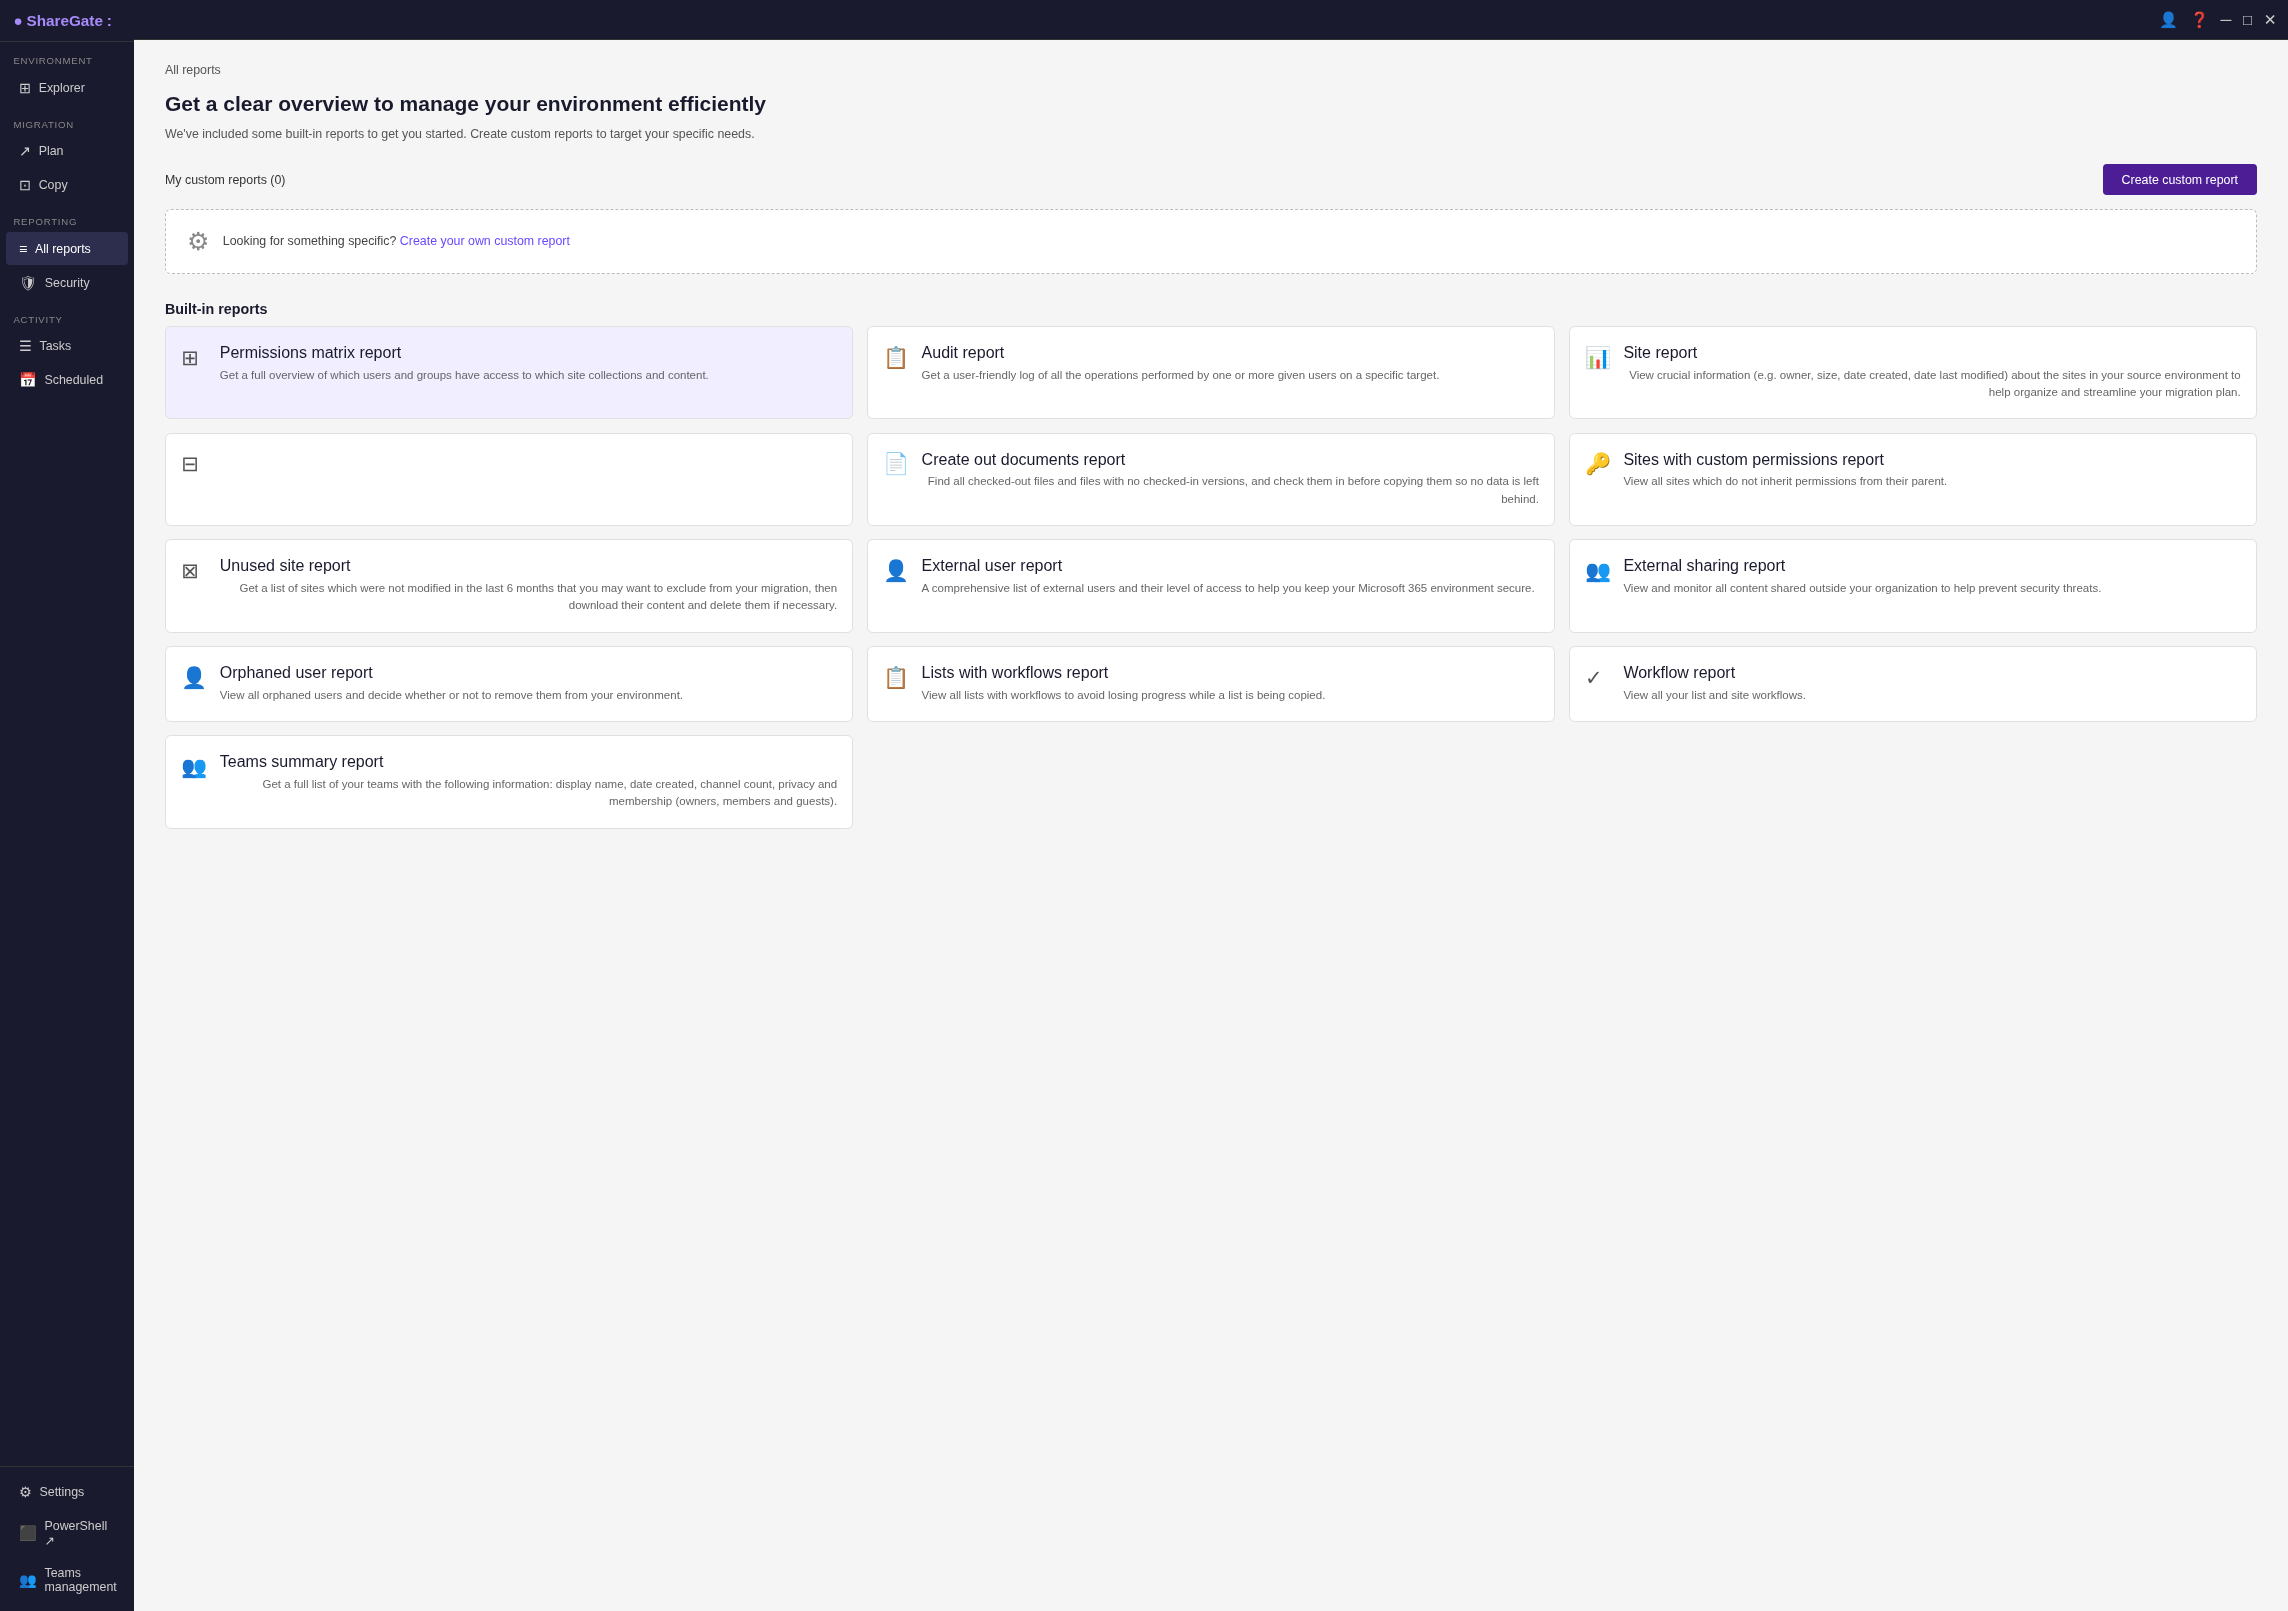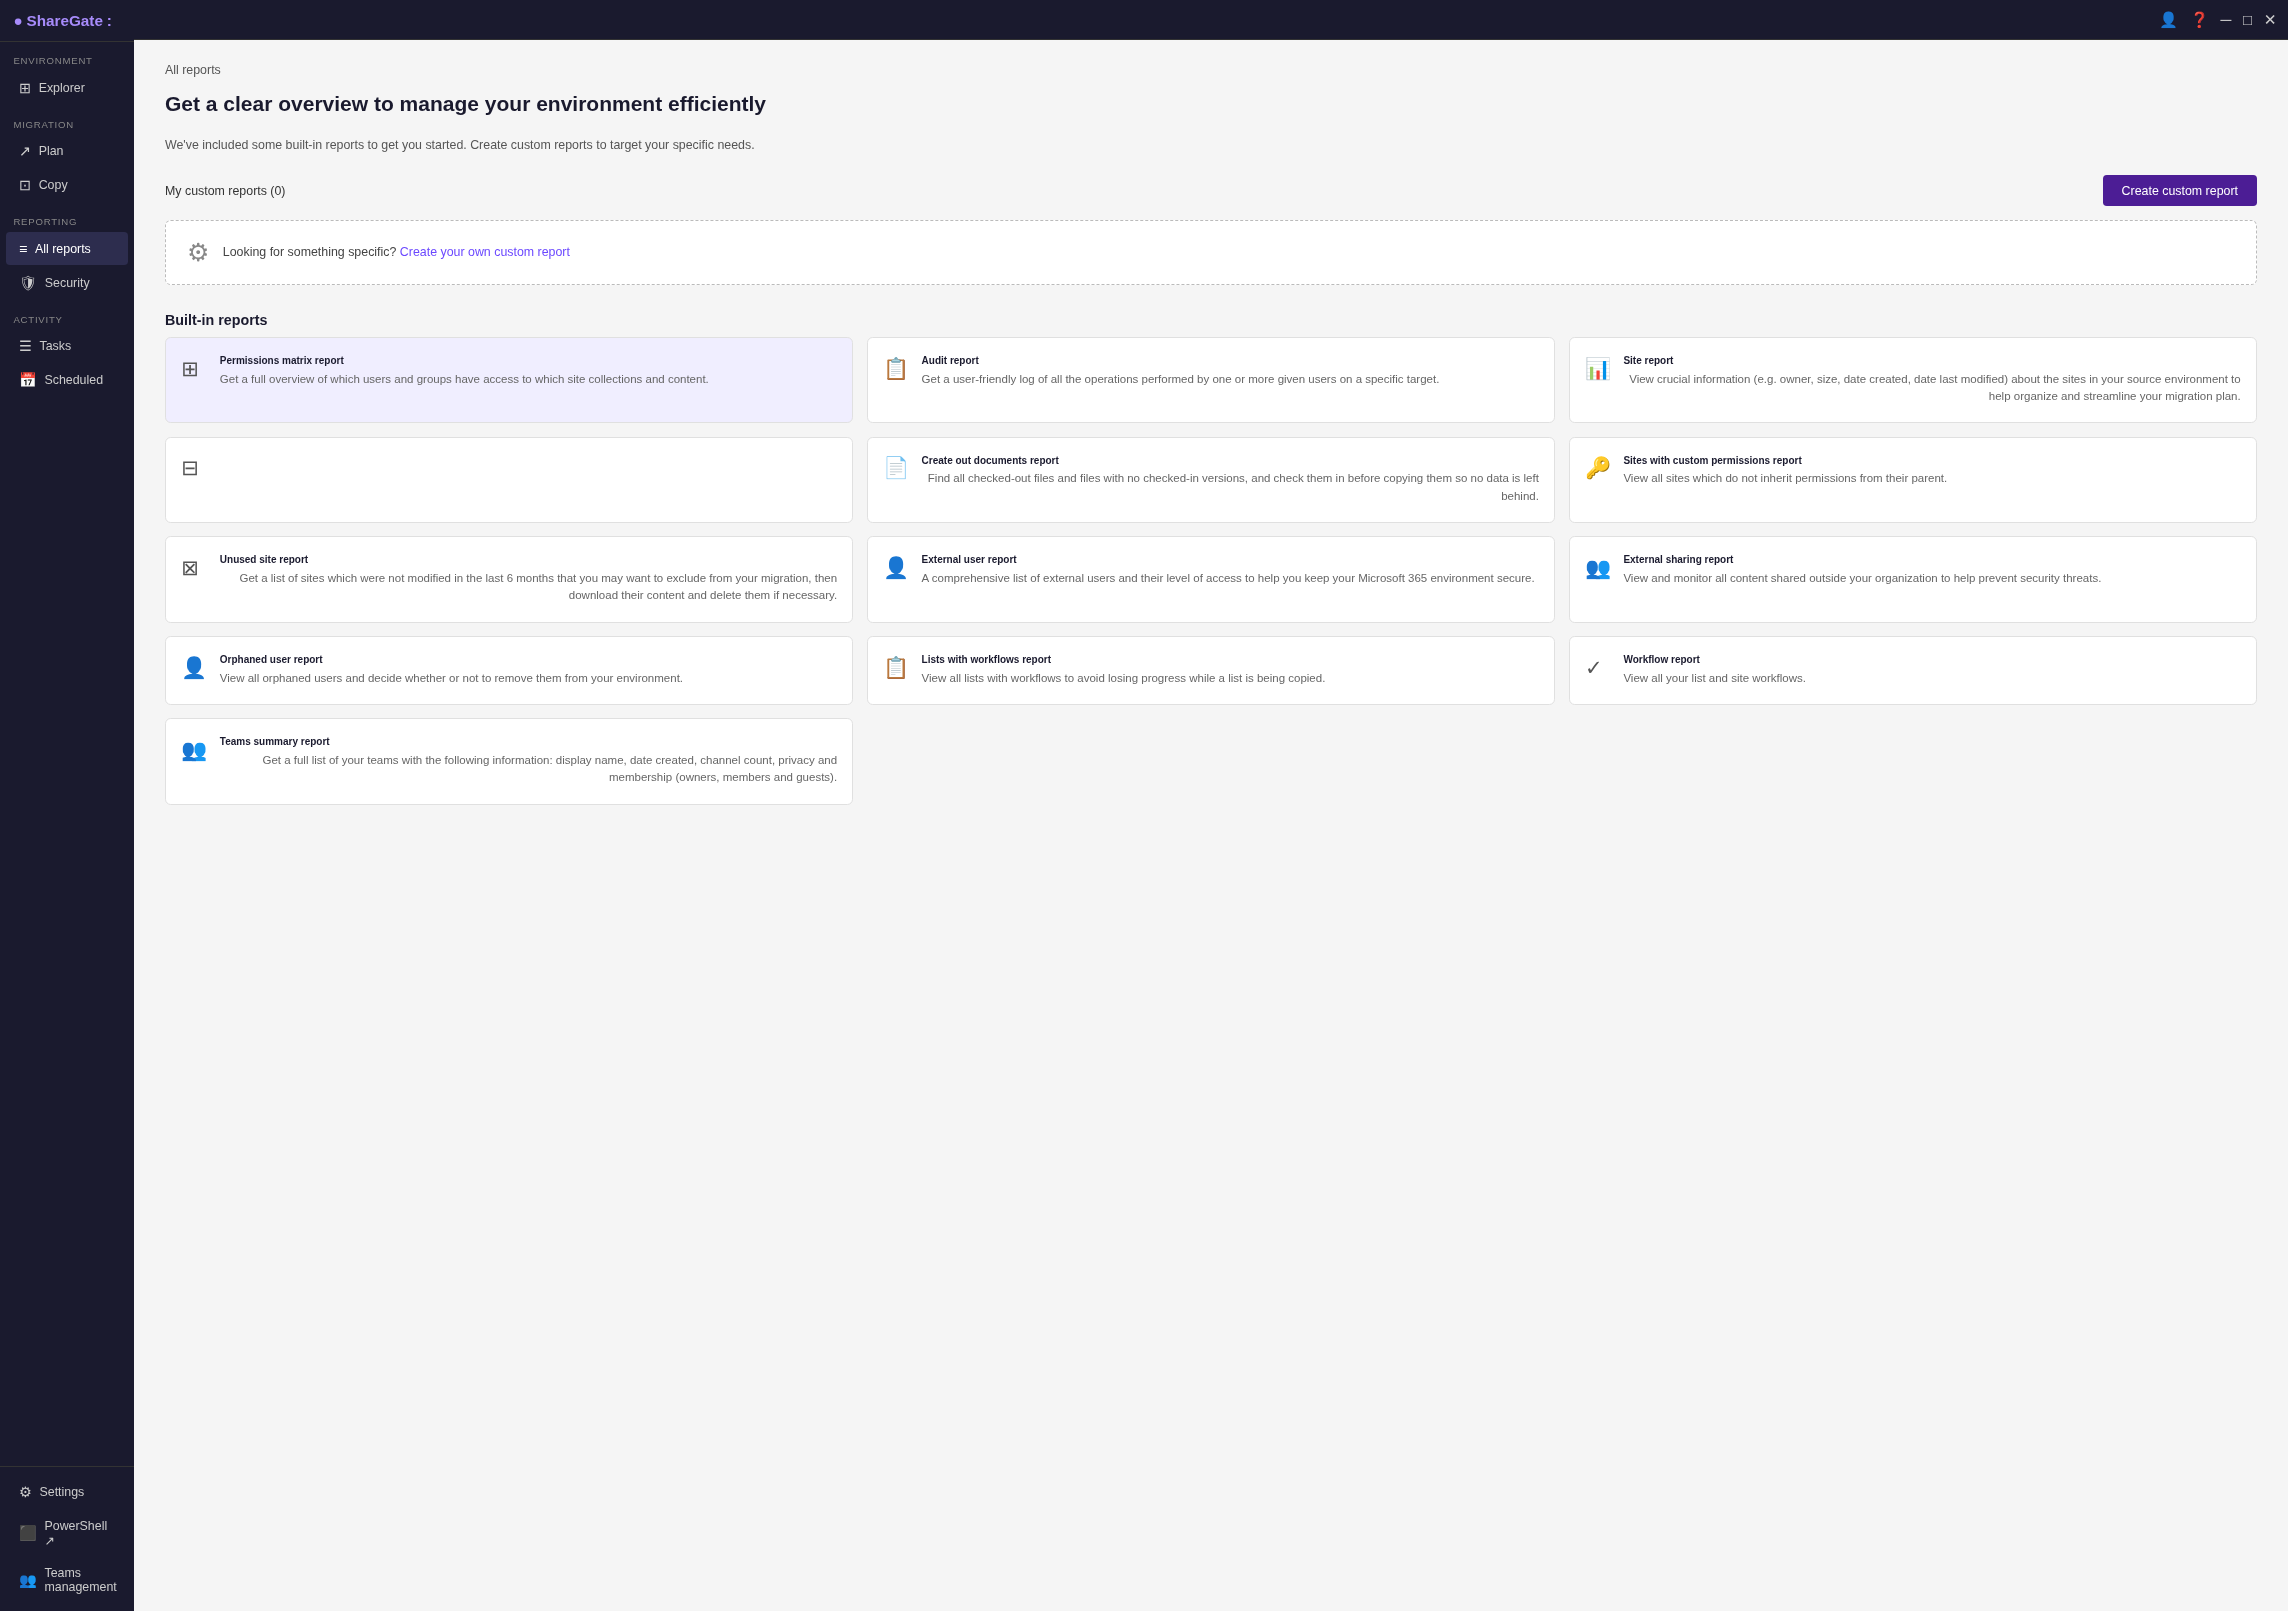--- a/index.html
+++ b/index.html
@@ -79,21 +79,21 @@
     }
     .page-breadcrumb {
       font-size: 12.4px;
       color: #555;
       margin-bottom: 15.3px;
     }
     .page-hero-title {
       font-size: 21px;
       font-weight: 600;
       color: #1a1a2e;
-      margin-bottom: 22px;
+      margin-bottom: 11px;
     }
     .page-hero-sub {
       font-size: 12.4px;
       color: #555;
       margin-bottom: 23px;
     }
     .custom-reports-bar {
       display: flex;
       align-items: center;
       justify-content: space-between;
@@ -148,21 +148,21 @@
       padding: 17px 15.3px;
       cursor: pointer;
       display: flex;
       align-items: flex-start;
       gap: 11.5px;
       transition: box-shadow 0.15s;
     }
     .report-card.highlighted { background: #f0eeff; }
     .report-card-icon { font-size: 21px; color: #555; min-width: 27px; margin-top: 1.9px; }
     .report-card-body {}
-    .report-card-title { font-size: 10px; font-weight: 700; color: #1a1a2e; margin-bottom: 4.8px; }
+    .report-card-title { font-size: 16px; font-weight: 400; color: #1a1a2e; margin-bottom: 4.8px; }
     .report-card-desc { font-size: 11.5px; color: #666; line-height: 1.5; text-align: right; }
   </style>
 </head>
 <body>
 
 <div class="sidebar">
   <div class="sidebar-logo">
     <span>●</span>
     <span>ShareGate</span>
       <span style="color:#a78bfa">:</span>

